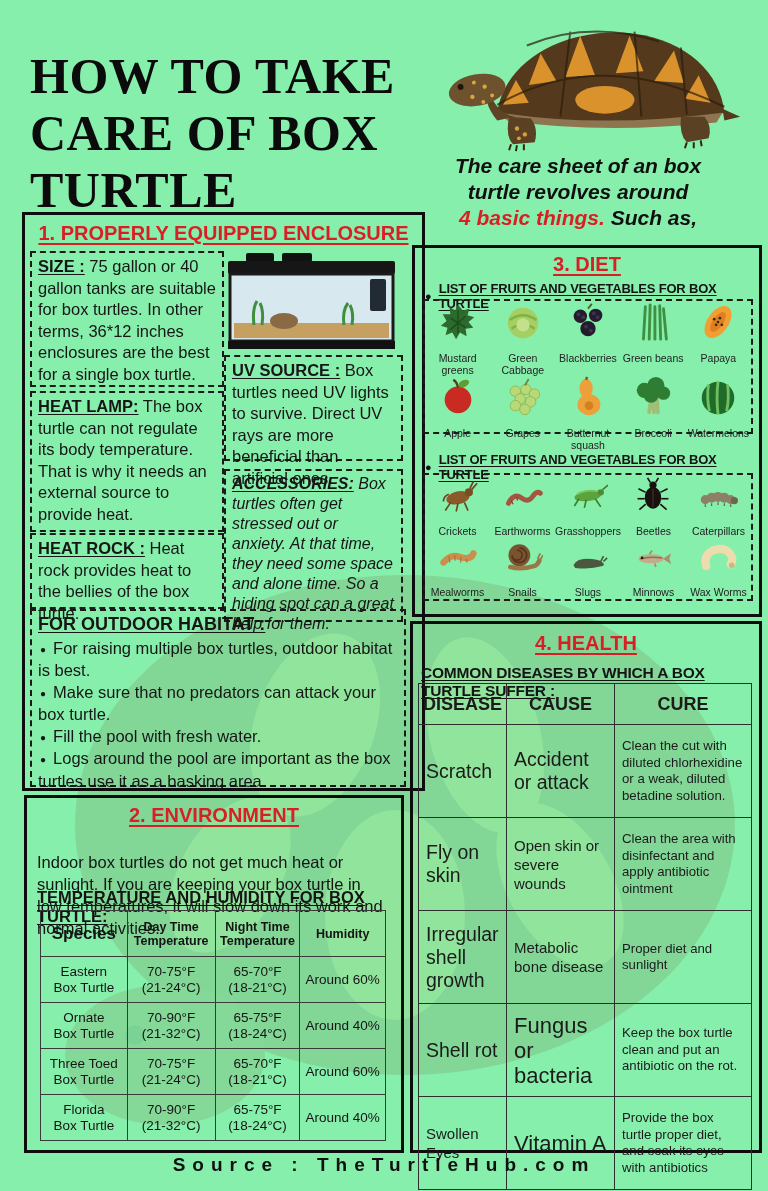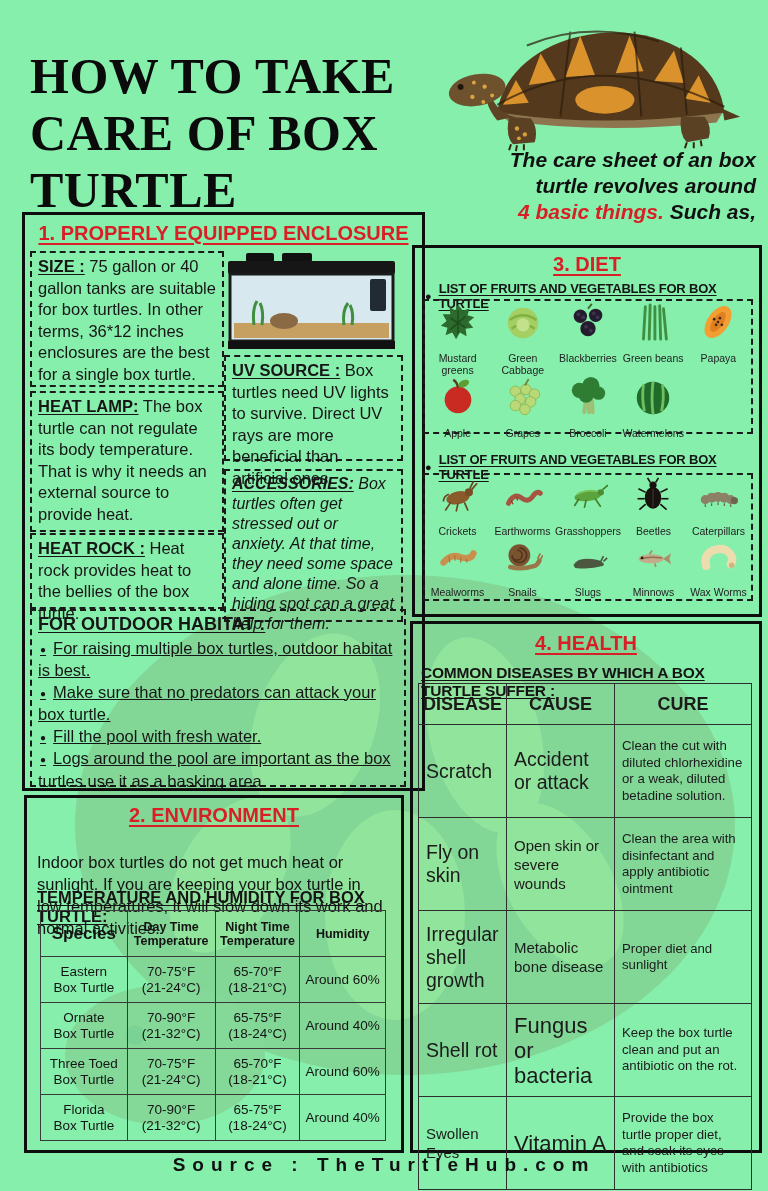--- a/index.html
+++ b/index.html
@@ -5,21 +5,21 @@
   html,body{margin:0;padding:0;background:#ffffff;}
   .page{position:relative;width:768px;height:1191px;background:#86efac;overflow:hidden;
         font-family:"Liberation Sans",sans-serif;color:#141414;}
   
   .watermark{position:absolute;left:15px;top:535px;width:735px;height:650px;opacity:.14;z-index:0;pointer-events:none;}
   
   .title{position:absolute;left:30px;top:14px;width:400px;z-index:2;
          font-family:"Liberation Serif","DejaVu Serif",serif;font-weight:bold;
          font-size:50px;line-height:57px;letter-spacing:.5px;color:#0b0b0b;}
   .hero{position:absolute;left:432px;top:6px;width:326px;height:150px;z-index:2;}
-  .subtitle{position:absolute;left:400px;top:147px;width:356px;z-index:2;text-align:right;
+  .subtitle{position:absolute;left:400px;top:153px;width:356px;z-index:2;text-align:center;
             font-style:italic;font-weight:bold;font-size:21px;line-height:26px;color:#101010;}
   .subtitle .hl{color:#d91f26;}
   
   .box{position:absolute;border:3px solid #0d0d0d;background:transparent;z-index:1;}
   .sec1{left:22px;top:212px;width:384px;height:573px;padding-left:13px;}
   .sec2{left:24px;top:795px;width:374px;height:352px;}
   .sec3{left:412px;top:245px;width:344px;height:366px;}
   .sec4{left:410px;top:621px;width:346px;height:526px;}
   .sec-title{position:absolute;left:0;right:0;text-align:center;font-weight:bold;font-size:20px;
              color:#d91f26;text-decoration:underline;text-decoration-thickness:2px;text-underline-offset:3px;}
@@ -27,21 +27,21 @@
   .blk{position:absolute;border:2px dashed #1a1a1a;padding:3px 6px;font-size:16.5px;line-height:21.5px;color:#161616;}
   .blk .lbl{font-weight:bold;text-decoration:underline;text-underline-offset:2px;}
   .size-blk{left:5px;top:36px;width:178px;height:126px;}
   .heatlamp-blk{left:5px;top:176px;width:178px;height:131px;}
   .heatrock-blk{left:5px;top:318px;width:178px;height:66px;}
   .tank{position:absolute;left:199px;top:38px;width:175px;height:98px;}
   .uv-blk{left:199px;top:140px;width:163px;height:96px;}
   .acc-blk{left:199px;top:254px;width:163px;height:143px;font-size:16px;line-height:20px;font-style:italic;}
   .outdoor-blk{left:5px;top:394px;width:360px;height:168px;}
   .outdoor-blk .lbl{font-size:18px;}
-  .outdoor-blk ul{margin:2px 0 0 0;padding:0;list-style:none;text-decoration:underline;}
+  .outdoor-blk ul{margin:2px 0 0 0;padding:0;list-style:none;}
   .outdoor-blk li{margin:0;}
   .outdoor-blk li::before{content:"\25CF";font-size:10px;vertical-align:1px;margin:0 7px 0 2px;}
   
   .sec2 .sec-title{top:6px;}
   .env-intro{position:absolute;left:10px;top:36px;width:352px;font-size:16.5px;line-height:22px;}
   .env-table-title{position:absolute;left:10px;top:90px;font-size:16.5px;font-weight:bold;
                    text-decoration:underline;text-underline-offset:2px;}
   .env-table{position:absolute;left:13px;top:112px;width:346px;border-collapse:collapse;}
   .env-table td{border:1.5px solid #3a3a3a;text-align:center;vertical-align:middle;
                 white-space:pre-line;font-size:13.5px;line-height:16px;height:45px;padding:0;}
@@ -358,20 +358,29 @@
                 <circle cx="30" cy="27" r="5.5"></circle>
                 <circle cx="14" cy="31" r="5.5"></circle>
                 <circle cx="24" cy="35" r="5.5"></circle>
               </g>
               <path d="M24 10 L28 3" stroke="#6a8c3f" stroke-width="2"></path>
             </svg></div>
           <div class="food-lbl">Grapes</div>
         </div>
       <div class="food">
           <div class="food-ico"><svg viewBox="0 0 44 44" xmlns="http://www.w3.org/2000/svg">
+              <ellipse cx="20" cy="13" rx="7" ry="10" fill="#eda03a"></ellipse>
+              <ellipse cx="23" cy="30" rx="12" ry="11" fill="#eda03a"></ellipse>
+              <circle cx="23" cy="31" r="4.5" fill="#d3801f"></circle>
+              <path d="M20 4 L21 1" stroke="#7a5a26" stroke-width="2.5"></path>
+            </svg></div>
+          <div class="food-lbl">Butternut squash</div>
+        </div>
+      <div class="food">
+          <div class="food-ico"><svg viewBox="0 0 44 44" xmlns="http://www.w3.org/2000/svg">
               <path d="M20 24 L18 38 M26 22 L27 38 M22 25 L23 38" stroke="#9fbf77" stroke-width="4" stroke-linecap="round"></path>
               <g fill="#2f7d32">
                 <circle cx="13" cy="15" r="8"></circle>
                 <circle cx="25" cy="10" r="9"></circle>
                 <circle cx="33" cy="18" r="7"></circle>
                 <circle cx="20" cy="20" r="8"></circle>
               </g>
             </svg></div>
           <div class="food-lbl">Broccoli</div>
         </div>

